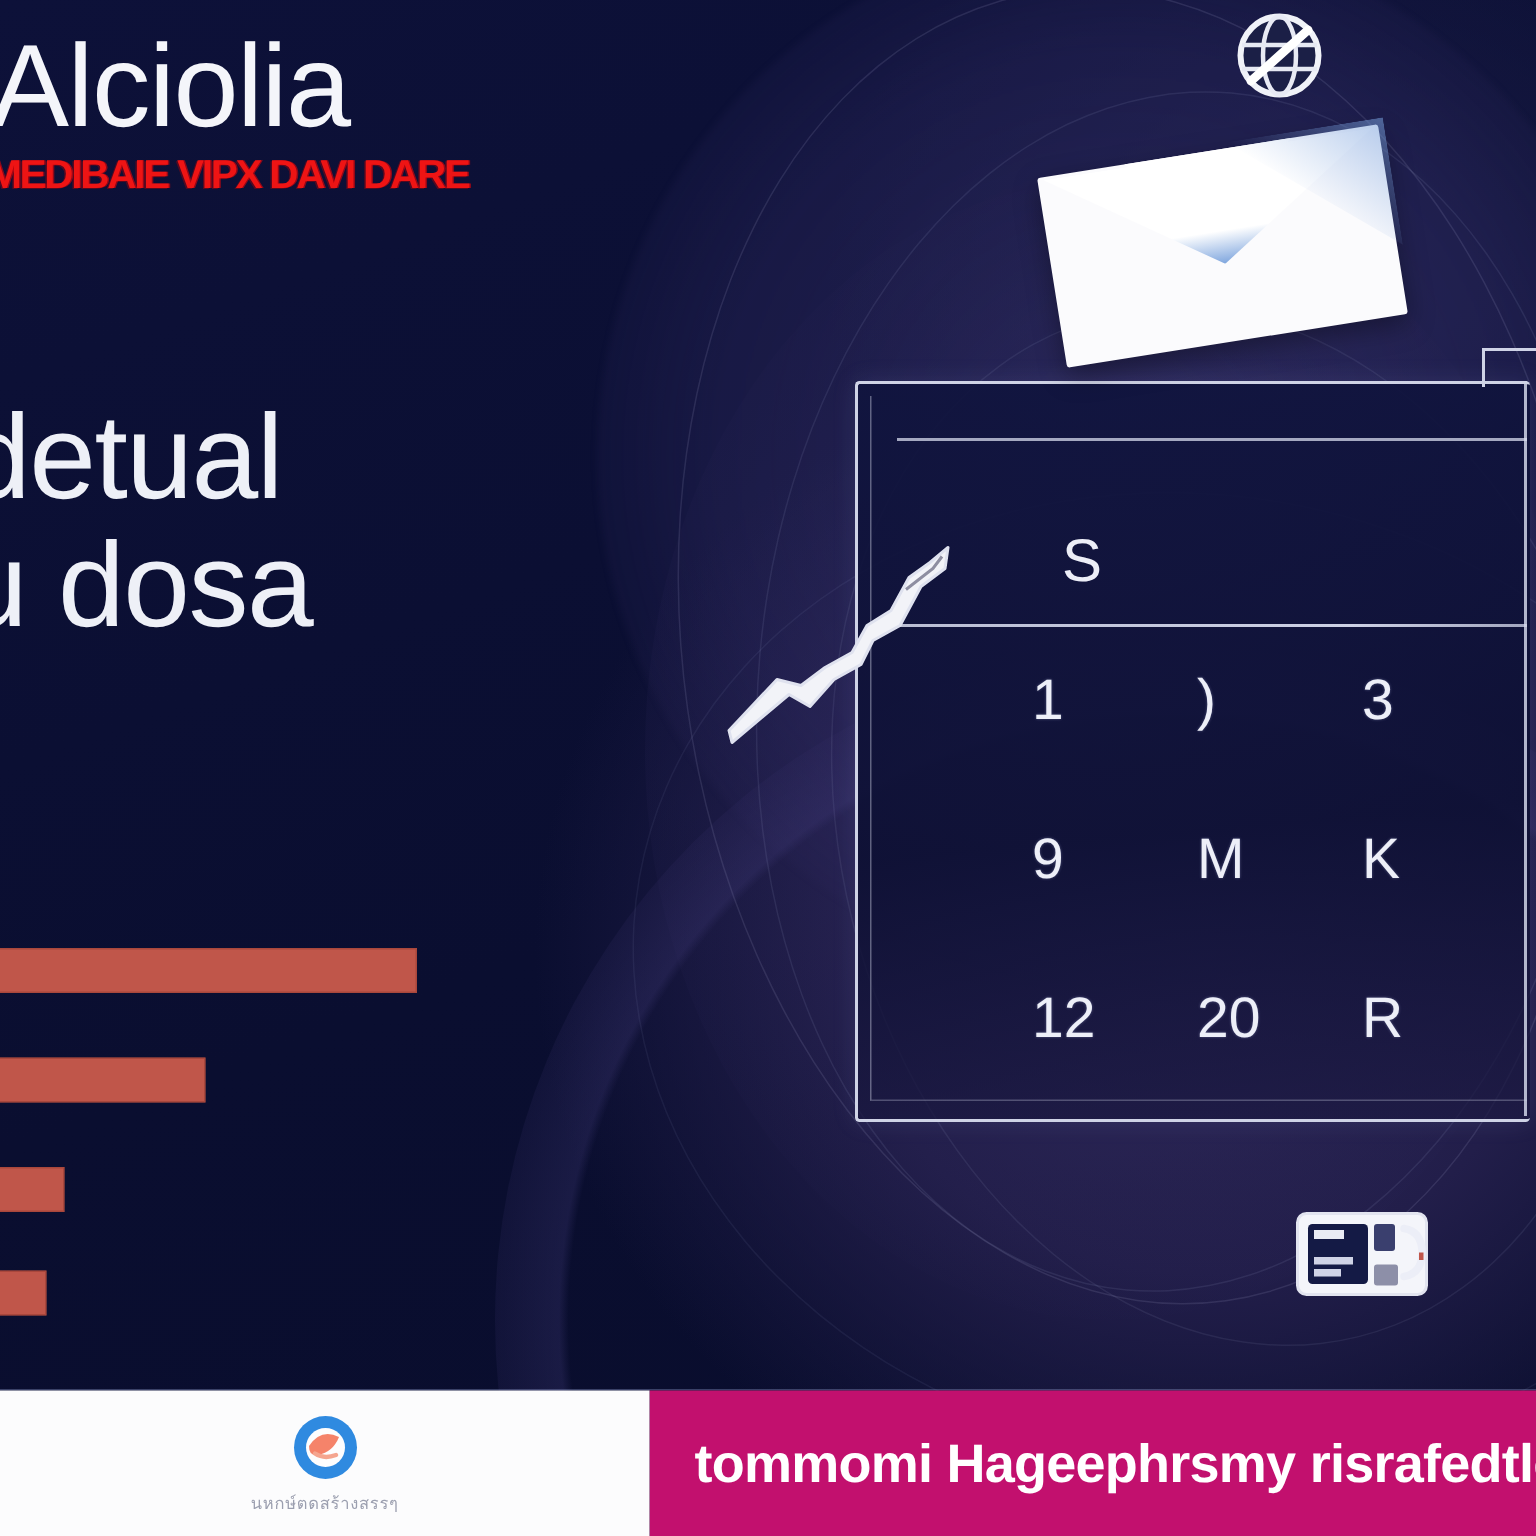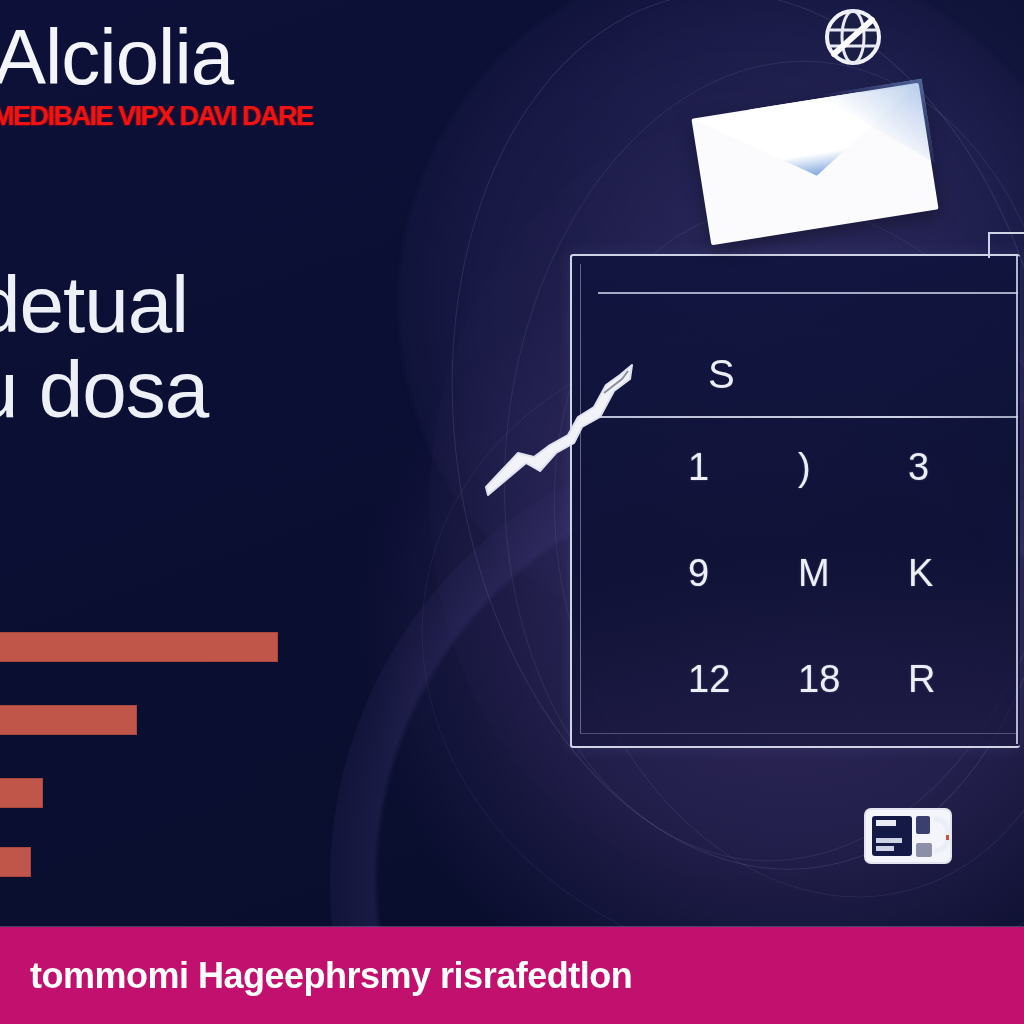--- a/index.html
+++ b/index.html
@@ -242,21 +242,21 @@
       <div class="grid-divider"></div>
 
       <div class="grid">
         <div class="cell">1</div>
         <div class="cell">)</div>
         <div class="cell">3</div>
         <div class="cell">9</div>
         <div class="cell">M</div>
         <div class="cell">K</div>
         <div class="cell">12</div>
-        <div class="cell">18</div>
+        <div class="cell">20</div>
         <div class="cell">R</div>
 
       </div>
     </div>
   </div>
 
   <div class="pointer">
     <svg width="160" height="160" viewBox="0 0 160 160">
       <path d="M6 150 L44 118 L58 126 L74 108 L92 98 L100 82 L118 72 L132 46 L148 34 L150 20 L138 30 L124 40
                L112 62 L96 72 L86 90 L68 100 L52 112 L36 108 L4 142 Z" fill="#f2f3f8" stroke="#dfe2ef" stroke-width="2" stroke-linejoin="round"></path>
@@ -289,18 +289,29 @@
       <rect x="14" y="33" width="26" height="5" fill="#cfd3e6"></rect>
       <rect x="14" y="41" width="18" height="5" fill="#cfd3e6"></rect>
       <rect x="54" y="11" width="14" height="18" rx="2" fill="#3a3f6e"></rect>
       <rect x="54" y="38" width="16" height="14" rx="2" fill="#8d8fa8"></rect>
       <path d="M74 14 q12 2 12 16 q0 14 -12 16" fill="none" stroke="#eceef7" stroke-width="5" stroke-linecap="round"></path>
       <rect x="84" y="30" width="3" height="5" fill="#c0564a"></rect>
     </svg>
   </div>
 
   <div class="bottom-bar">
+    <div class="bottom-left">
+      <div class="bl-logo">
+        <svg width="46" height="46" viewBox="0 0 46 46">
+          <circle cx="23" cy="23" r="21" fill="#2f8ae0"></circle>
+          <circle cx="23" cy="23" r="13" fill="#fdfdfe"></circle>
+          <path d="M12 22 q8 -12 20 -6 q-4 10 -14 12 q-6 1 -6 -6 z" fill="#f5836a"></path>
+          <path d="M16 27 q6 4 14 1" fill="none" stroke="#f5a58f" stroke-width="3" stroke-linecap="round"></path>
+        </svg>
+      </div>
+      <div class="bl-caption">นหกษ์ตดสร้างสรรๆ</div>
+    </div>
     <div class="bottom-right" style="background: rgb(194, 16, 110);">
       <div class="br-text">tommomi Hageephrsmy risrafedtlon</div>
     </div>
   </div>
 
 </div>
 
 </body></html>

